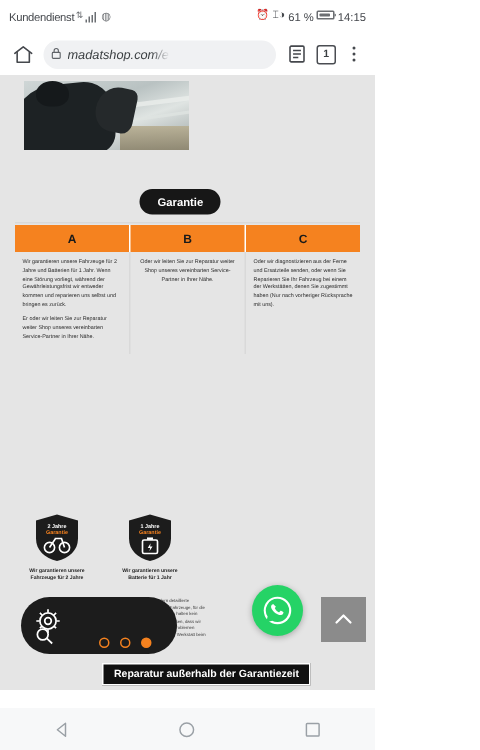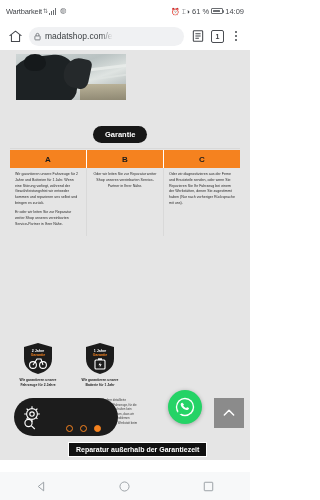--- a/index.html
+++ b/index.html
@@ -15,21 +15,21 @@
   .statusbar {
     height:22px; width:100%;
     display:flex; align-items:center;
     padding:0 6px;
     background:#ffffff;
     color:#3b3b3b;
     font-size:7.5px;
   }
   .sb-left { display:flex; align-items:center; gap:1px; }
   .sb-carrier { font-size:7.5px; letter-spacing:-.2px; color:#45484d; }
-  .sb-right { margin-left:auto; display:flex; align-items:center; gap:2px; font-size:7.5px; color:#45484d;}
+  .sb-right { margin-left:auto; display:flex; align-items:flex-start; gap:2px; font-size:7.5px; color:#45484d;}
   .glyph { display:inline-block; line-height:1; }
   .sig { width:8px; height:8px; position:relative; }
   .sig i { position:absolute; bottom:0; width:1.3px; background:#6b6e72; }
   .sig i:nth-child(1){left:0;height:2.5px;} .sig i:nth-child(2){left:2px;height:4px;}
   .sig i:nth-child(3){left:4px;height:5.5px;} .sig i:nth-child(4){left:6px;height:7px;}
   .batt { width:12px;height:6px;border:1px solid #6b6e72;border-radius:1px;position:relative;}
   .batt::after{content:"";position:absolute;right:-2.2px;top:1.4px;width:1.4px;height:2.6px;background:#6b6e72;border-radius:0 1px 1px 0;}
   .batt i{position:absolute;left:1px;top:1px;bottom:1px;width:7px;background:#6b6e72;border-radius:.5px;}
 
   
@@ -46,20 +46,21 @@
   }
   .icon-btn svg { display:block; }
   .urlbox {
     flex:1 1 auto; min-width:0;
     height:19px;
     background:#f0f1f3;
     border-radius:10px;
     display:flex; align-items:center;
     gap:3px; padding:0 4px;
     overflow:hidden;
+    font-style:italic;
   }
   .urltext {
     font-size:8.5px; color:#3c4043;
     white-space:nowrap; overflow:hidden;
     -webkit-mask-image:linear-gradient(to right,#000 82%,transparent 100%);
     mask-image:linear-gradient(to right,#000 82%,transparent 100%);
   }
   .tabcount {
     width:13px;height:13px;
     border:1.4px solid #4a4d52;border-radius:2px;
@@ -239,38 +240,38 @@
     background:#f7f8f9;
     display:flex; align-items:center; justify-content:space-around;
   }
   .navbar svg{display:block;}
 </style>
 </head>
 <body>
 
 <div class="statusbar">
   <div class="sb-left">
-    <span class="sb-carrier">Wartbarkeit</span>
+    <span class="sb-carrier">Kundendienst</span>
     <span class="glyph" style="font-size:6px;color:#6b6e72;">⇅</span>
     <span class="sig">
         <i></i>
         <i></i>
         <i></i>
         <i></i>
       </span>
     <span class="glyph" style="font-size:7.5px;color:#6b6e72;margin-left:2px;">◍</span>
   </div>
   <div class="sb-right">
     <span class="glyph" style="font-size:7px;">⏰</span>
     <span class="glyph" style="font-size:7px;">⌶◑</span>
     <span>61 %</span>
     <span class="batt">
         <i></i>
       </span>
-    <span>14:09</span>
+    <span>14:15</span>
   </div>
 </div>
 
 <div class="browserbar">
   <div class="icon-btn">
     <svg width="15" height="15" viewBox="0 0 24 24" fill="none" stroke="#45484d" stroke-width="1.7" stroke-linecap="round" stroke-linejoin="round">
       <path d="M3 10.5 12 3.5l9 7"></path>
         <path d="M5.5 9.5V20h13V9.5"></path>
     </svg>
   </div>

